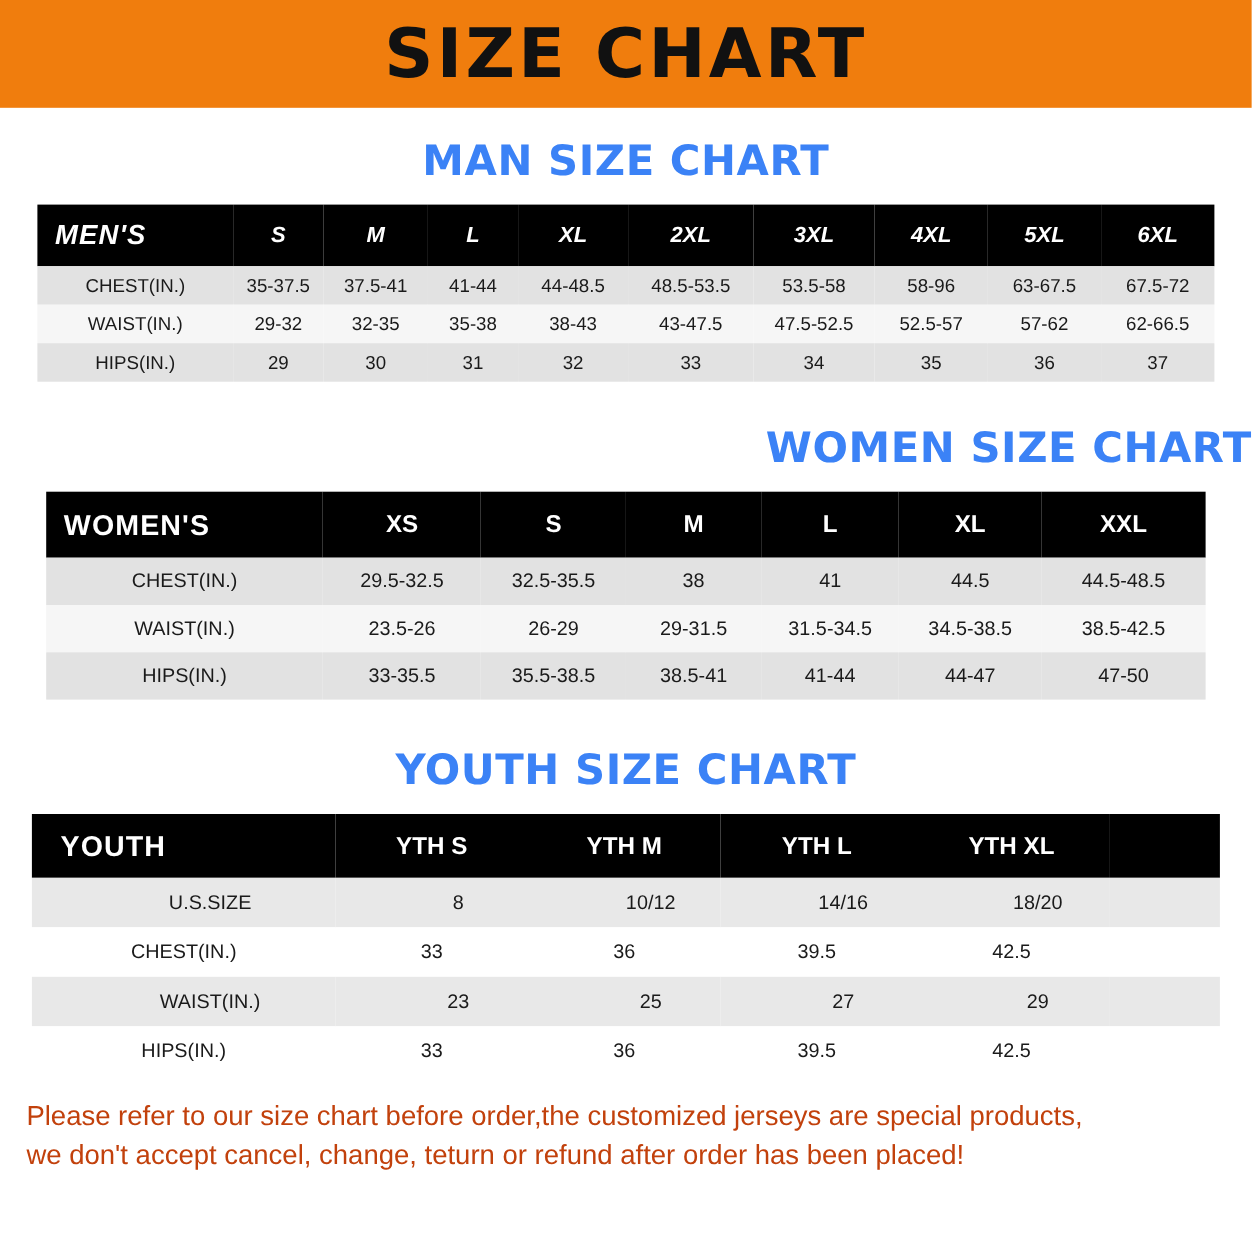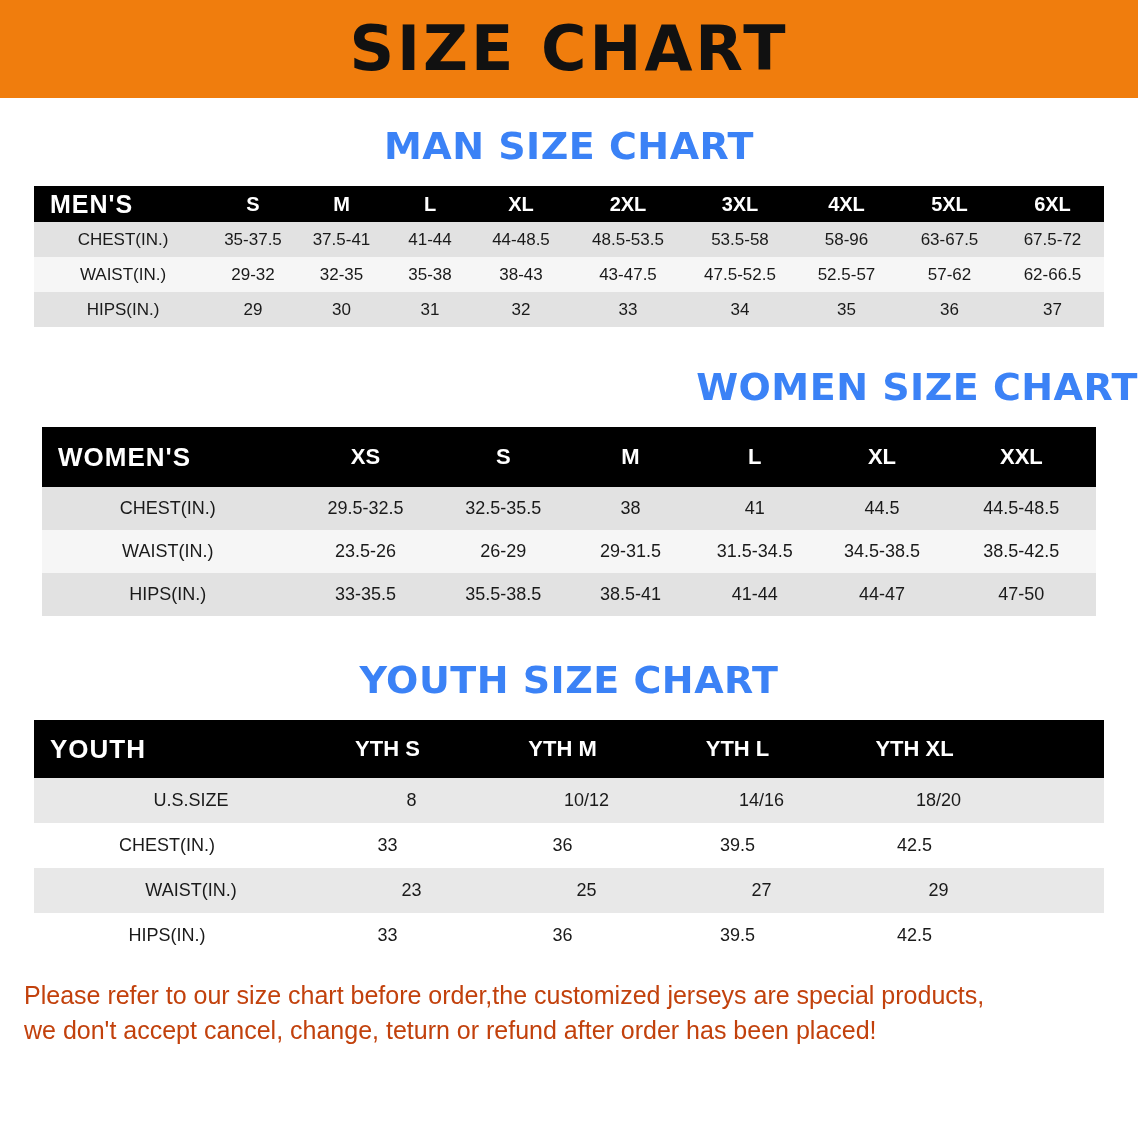--- a/index.html
+++ b/index.html
@@ -77,21 +77,21 @@
   }
   .chart tbody tr.odd td  { background: #e2e2e2; }
   .chart tbody tr.even td { background: #f6f6f6; }
   .rowlabel {
     text-align: center !important;
     font-size: 17px;
   }
 
   
   #men-table { width: 1054px; }
-  #men-table thead th { height: 36px; font-size: 20px; }
+  #men-table thead th { height: 56px; font-size: 20px; font-style: italic; }
   #men-table thead th.corner {
     text-align: left;
     padding-left: 16px;
     font-size: 25px;
     letter-spacing: 1px;
   }
   #men-table tbody td { height: 35px; }
 
   
   #women-table { width: 1054px; }
@@ -102,21 +102,21 @@
     font-size: 26px;
     letter-spacing: 1px;
   }
   #women-table tbody td { height: 43px; font-size: 18px; }
 
   
   #youth-table { width: 1054px; }
   #youth-table thead th { height: 58px; font-size: 22px; }
   #youth-table thead th.corner {
     text-align: left;
-    padding-left: 16px;
+    padding-left: 26px;
     font-size: 26px;
     letter-spacing: 1px;
   }
   #youth-table tbody td { height: 45px; font-size: 18px; }
   #youth-table tbody tr.odd td  { background: #e8e8e8; padding-left: 48px; }
   #youth-table tbody tr.even td { background: #ffffff; }
 
   
   .note {
     margin: 20px 24px 0 24px;

